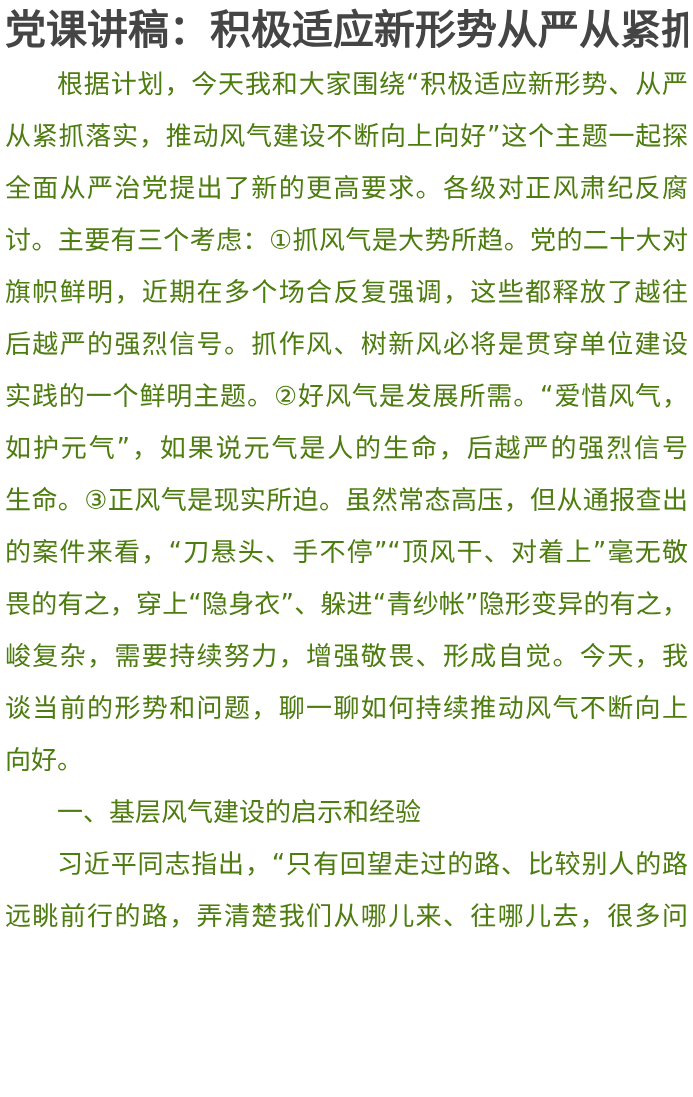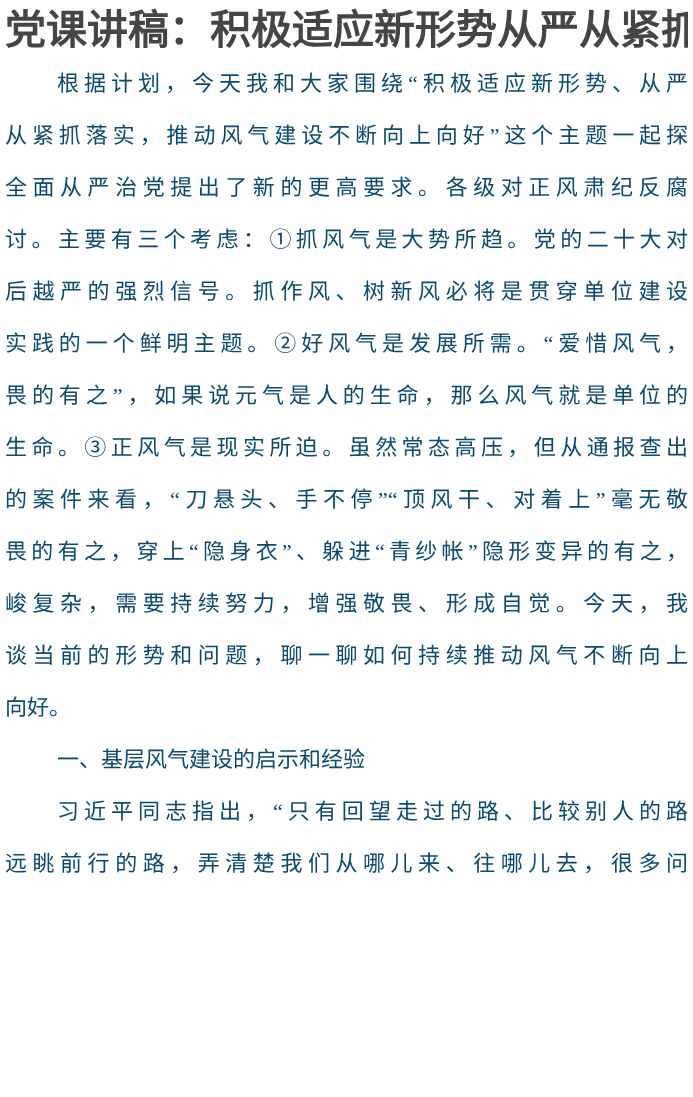--- a/index.html
+++ b/index.html
@@ -25,27 +25,26 @@
   }
   .title-line {
     height: 48px;
     overflow: hidden;
     white-space: nowrap;
   }
   .content {
     margin-top: 4px;
   }
   .ln {
-    color: #0c4a6e;
-    font-size: 22px;
+    color: #4d7c0f;
+    font-size: 26px;
     line-height: 52px;
     height: 52px;
     overflow: hidden;
     text-align: left;
-    font-family: Liberation Serif, serif;
   }
   .fill {
     text-align: justify;
     text-align-last: justify;
   }
   .ind {
     text-indent: 52px;
   }
 </style>
 </head>
@@ -55,23 +54,24 @@
 
   <h1 class="title" style="margin:0;">
     <div class="title-line">党课讲稿：积极适应新形势从严从紧抓落</div>
   </h1>
 
   <div class="content">
     <div class="ln ind fill">根据计划，今天我和大家围绕“积极适应新形势、从严</div>
     <div class="ln fill">从紧抓落实，推动风气建设不断向上向好”这个主题一起探</div>
     <div class="ln fill">全面从严治党提出了新的更高要求。各级对正风肃纪反腐</div>
     <div class="ln fill">讨。主要有三个考虑：①抓风气是大势所趋。党的二十大对</div>
+    <div class="ln fill">旗帜鲜明，近期在多个场合反复强调，这些都释放了越往</div>
     <div class="ln fill">后越严的强烈信号。抓作风、树新风必将是贯穿单位建设</div>
     <div class="ln fill">实践的一个鲜明主题。②好风气是发展所需。“爱惜风气，</div>
-    <div class="ln fill">畏的有之”，如果说元气是人的生命，那么风气就是单位的</div>
+    <div class="ln fill">如护元气”，如果说元气是人的生命，后越严的强烈信号</div>
     <div class="ln fill">生命。③正风气是现实所迫。虽然常态高压，但从通报查出</div>
     <div class="ln fill">的案件来看，“刀悬头、手不停”“顶风干、对着上”毫无敬</div>
     <div class="ln fill">畏的有之，穿上“隐身衣”、躲进“青纱帐”隐形变异的有之，</div>
     <div class="ln fill">峻复杂，需要持续努力，增强敬畏、形成自觉。今天，我</div>
     <div class="ln fill">谈当前的形势和问题，聊一聊如何持续推动风气不断向上</div>
     <div class="ln">向好。</div>
     <div class="ln ind">一、基层风气建设的启示和经验</div>
     <div class="ln ind fill">习近平同志指出，“只有回望走过的路、比较别人的路</div>
     <div class="ln fill">远眺前行的路，弄清楚我们从哪儿来、往哪儿去，很多问</div>
   </div>

